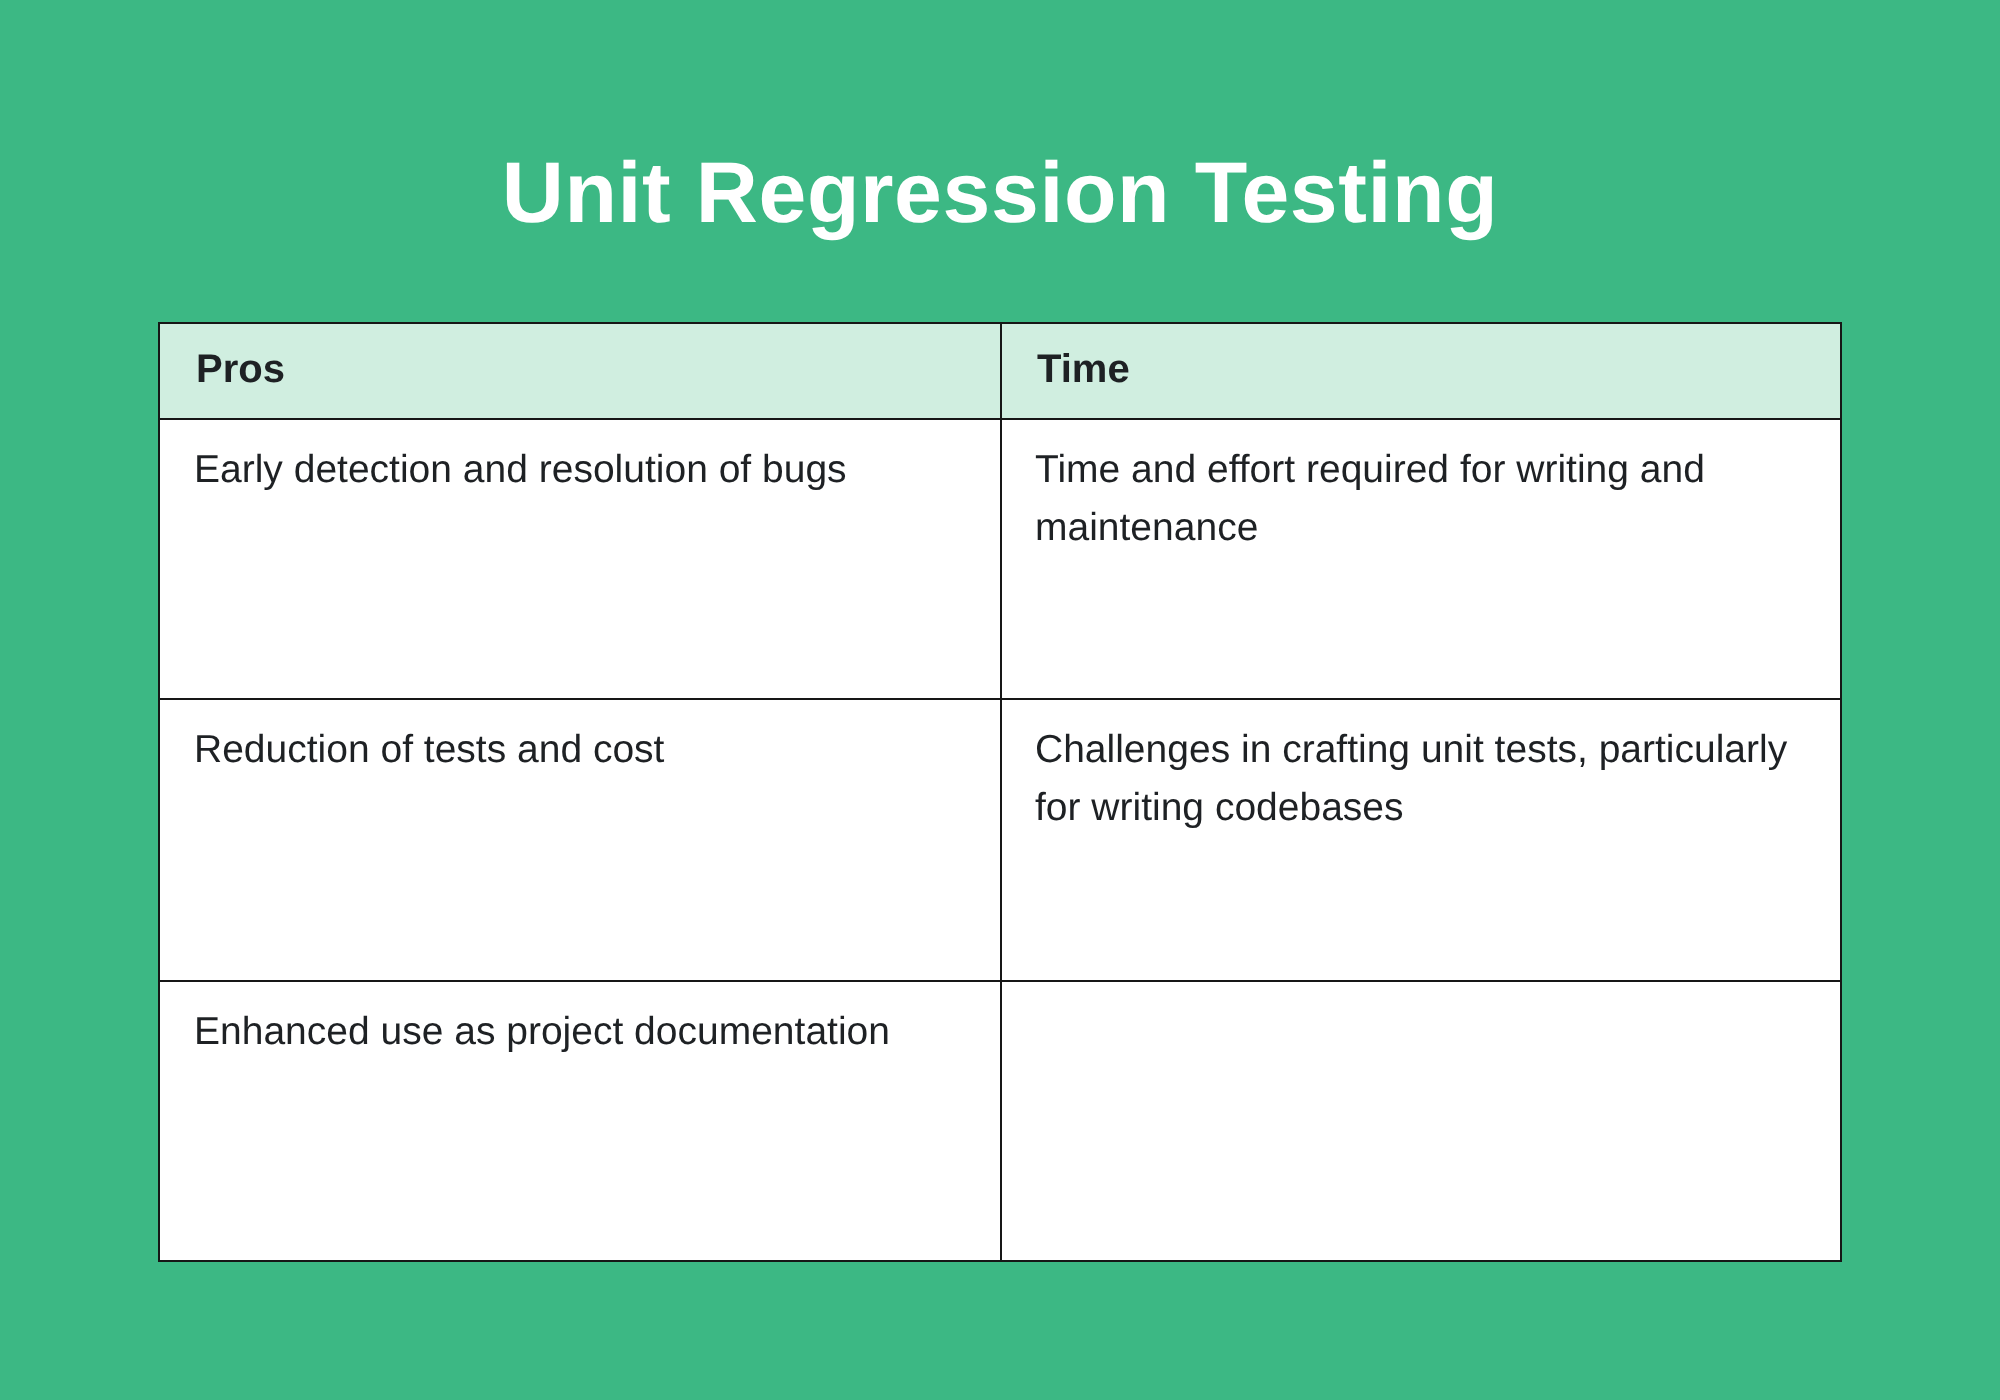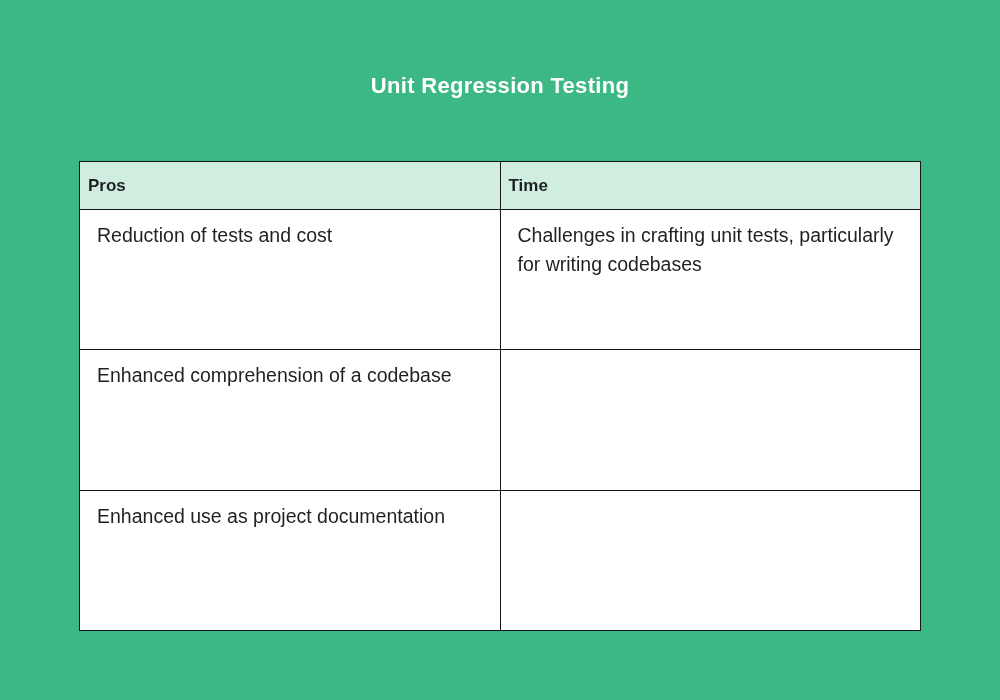--- a/index.html
+++ b/index.html
@@ -19,21 +19,21 @@
     inset: 0;
   }
   .title {
     position: absolute;
     top: 73px;
     left: 0;
     width: 1000px;
     margin: 0;
     text-align: center;
     color: var(--title-text, #FFFFFF);
-    font-size: 22px;
+    font-size: 43px;
     font-weight: 700;
     letter-spacing: 0.3px;
   }
   table.pros-cons-table {
     position: absolute;
     left: 79px;
     top: 161px;
     width: 842px;
     height: 470px;
     border-collapse: collapse;
@@ -43,24 +43,24 @@
   .pros-cons-table th,
   .pros-cons-table td {
     border: 1.5px solid var(--border, #161616);
     text-align: left;
     box-sizing: border-box;
   }
   .pros-cons-table th {
     height: 48px;
     background: var(--header-bg, #D0EEE0);
     color: var(--cell-text, #16181B);
-    font-size: 17px;
+    font-size: 20px;
     font-weight: 700;
     vertical-align: middle;
-    padding: 0 8px;
+    padding: 0 18px;
   }
   .pros-cons-table td {
     height: 84.4px;
     vertical-align: top;
     padding: 11px 17px 0 17px;
     color: var(--cell-text, #1E2124);
     font-size: 19.5px;
     font-weight: 400;
     line-height: 29px;
   }
@@ -74,26 +74,26 @@
 
   <table class="pros-cons-table">
     <thead>
       <tr>
         <th>Pros</th>
         <th>Time</th>
       </tr>
     </thead>
     <tbody>
       <tr>
+        <td>Early detection and resolution of bugs</td>
+        <td>Time and effort required for writing and maintenance</td>
+      </tr>
+      <tr>
         <td>Reduction of tests and cost</td>
         <td>Challenges in crafting unit tests, particularly for writing codebases</td>
-      </tr>
-      <tr>
-        <td>Enhanced comprehension of a codebase</td>
-        <td></td>
       </tr>
       <tr>
         <td>Enhanced use as project documentation</td>
         <td></td>
       </tr>
     </tbody>
   </table>
 
 </div>
 

